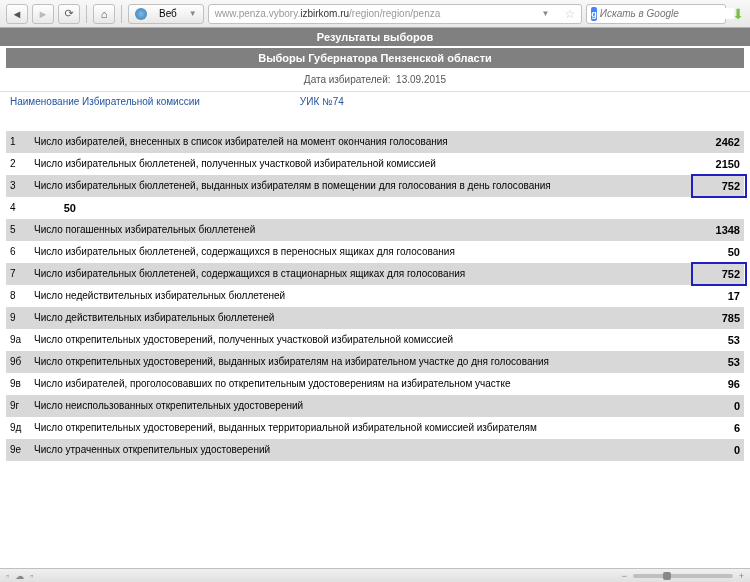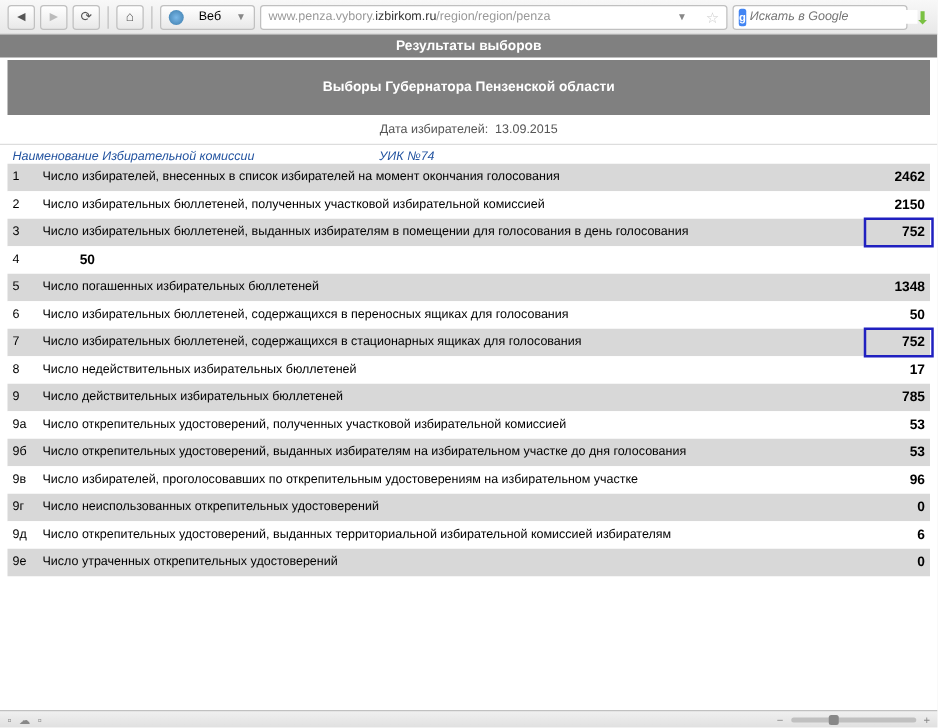--- a/index.html
+++ b/index.html
@@ -16,23 +16,23 @@
     .url-text .dark { color: #333; }
     .star-icon { color: #ccc; font-size: 12px; cursor: pointer; }
     .search-box { width: 140px; height: 20px; border: 1px solid #c0c0c0; background: #fff; border-radius: 3px; display: flex; align-items: center; padding: 0 4px; gap: 3px; }
     .g-icon { width: 14px; height: 14px; background: #4285f4; color: #fff; font-size: 9px; font-weight: bold; display: flex; align-items: center; justify-content: center; border-radius: 2px; }
     .search-input { flex: 1; border: none; outline: none; font-size: 10px; color: #999; font-style: italic; }
     .dl-icon { color: #7ac142; font-size: 14px; margin-left: 2px; cursor: pointer; }
     
     .content { height: 540px; background: #fff; overflow-y: auto; position: relative; }
     
     .header1 { background: #808080; color: #fff; text-align: center; padding: 3px 0; font-size: 11px; font-weight: bold; margin: 0 0; }
-    .header2 { background: #808080; color: #fff; text-align: center; padding: 16px 0; font-size: 11px; font-weight: bold; margin: 2px 6px 0; }
+    .header2 { background: #808080; color: #fff; text-align: center; padding: 4px 0; font-size: 11px; font-weight: bold; margin: 2px 6px 0; }
     .date-row { text-align: center; padding: 6px 0; font-size: 10px; color: #555; }
-    .commission-row { display: flex; gap: 100px; padding: 4px 10px 0; font-size: 10px; border-top: 1px solid #ddd; font-style: italic; }
+    .commission-row { display: flex; gap: 100px; padding: 4px 10px 24px; font-size: 10px; border-top: 1px solid #ddd; }
     .commission-label { color: #2454a0; cursor: pointer; }
     .commission-link { color: #2454a0; cursor: pointer; }
     
     .data-table { margin: 0 6px; }
     .table-row { display: flex; align-items: stretch; border-bottom: 0; }
     .table-row.even { background: #d8d8d8; }
     .table-row.odd { background: #fff; }
     .cell-num { width: 24px; padding: 5px 4px; font-size: 10px; text-align: left; }
     .cell-text { flex: 1; padding: 5px 4px; font-size: 10px; }
     .cell-val { width: 50px; padding: 5px 4px; font-size: 11px; font-weight: bold; text-align: right; }

